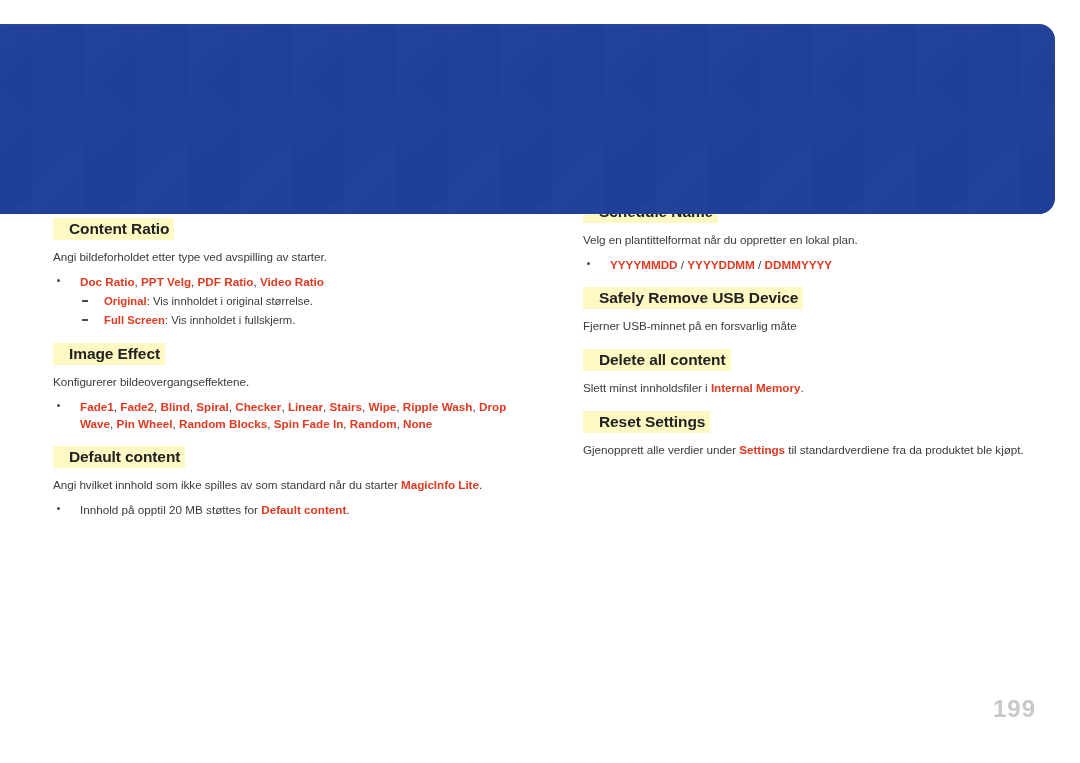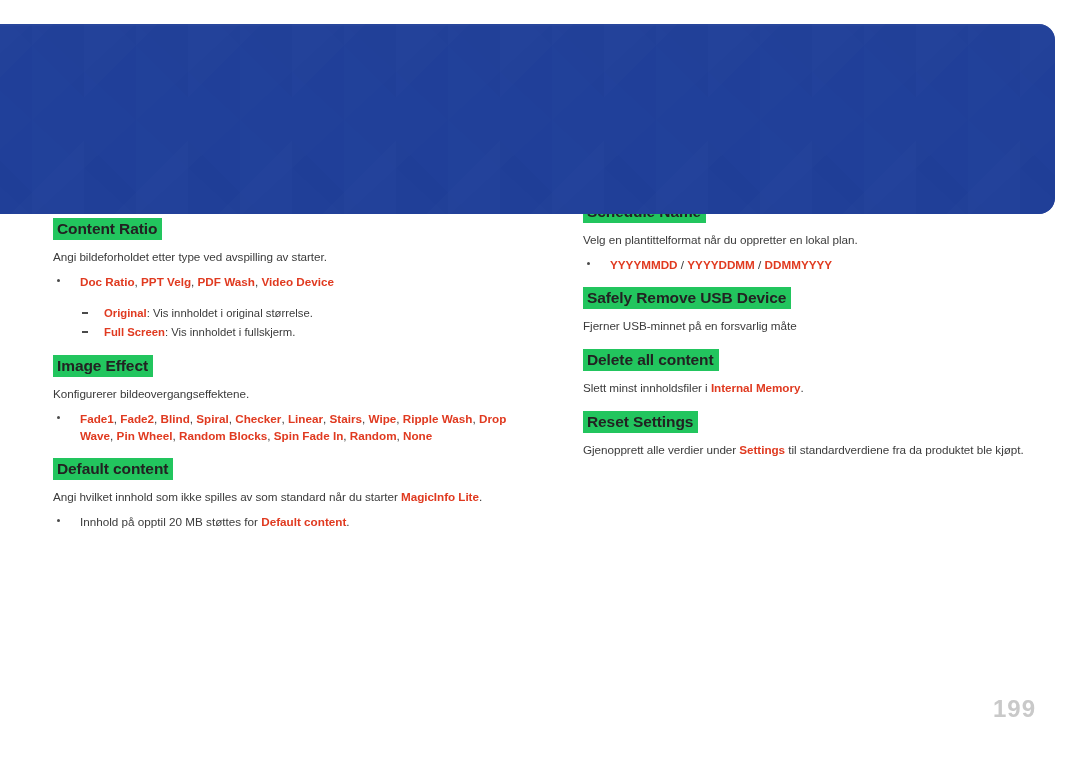--- a/index.html
+++ b/index.html
@@ -29,22 +29,22 @@
     top: 95px;
   }
   #col-left  { left: 53px;  width: 470px; }
   #col-right { left: 583px; width: 470px; }
 
   .section { margin-bottom: 14px; }
 
   h2.heading {
     display: inline-block;
     margin: 0 0 9px 0;
-    padding: 2px 5px 3px 4px;
-    background: #22c55e;
+    padding: 2px 5px 3px 16px;
+    background: #fef9c3;
     color: #222222;
     font-size: 15.5px;
     font-weight: bold;
     line-height: 1.12;
     letter-spacing: -0.1px;
   }
 
   p.desc {
     margin: 0 0 7px 0;
     font-size: 11.7px;
@@ -69,21 +69,21 @@
   ul.bullets > li > .dot {
     position: absolute;
     left: 4px;
     top: 6px;
     width: 3px;
     height: 3px;
     background: #4a4a4a;
     border-radius: 50%;
   }
   ul.subbullets {
-    margin-top: 15px;
+    margin-top: 3px;
   }
   ul.subbullets > li {
     position: relative;
     padding-left: 24px;
     margin-bottom: 3px;
     font-size: 11.3px;
     line-height: 1.45;
     color: #3b3b3b;
   }
   ul.subbullets > li > .dash {
@@ -191,21 +191,21 @@
 </head>
 <body>
 
 <div id="page">
 
   <div class="column" id="col-left">
       <div class="section"><h2 class="heading">Default content duration</h2><p class="desc">Angi hvor lenge innholdet skal spilles av.</p><ul class="bullets">
           <li><span class="dot"></span><span><span class="kw">Image Viewer Time</span><span>, </span><span class="kw">Doc viewing time</span><span>, </span><span class="kw">PPT Viewer Time</span><span>, </span><span class="kw">PDF Viewing time</span><span>, </span><span class="kw">Flash Viewing time</span></span></li>
         </ul><p class="note"><span class="noterule"></span><span>Varigheten må være minst fem sekunder.</span></p></div>
       <div class="section"><h2 class="heading">Content Ratio</h2><p class="desc">Angi bildeforholdet etter type ved avspilling av starter.</p><ul class="bullets">
-          <li><span class="dot"></span><span><span class="kw">Doc Ratio</span><span>, </span><span class="kw">PPT Velg</span><span>, </span><span class="kw">PDF Wash</span><span>, </span><span class="kw">Video Device</span></span><ul class="subbullets">
+          <li><span class="dot"></span><span><span class="kw">Doc Ratio</span><span>, </span><span class="kw">PPT Velg</span><span>, </span><span class="kw">PDF Ratio</span><span>, </span><span class="kw">Video Ratio</span></span><ul class="subbullets">
               <li><span class="dash"></span><span><span class="kw">Original</span><span>: Vis innholdet i original størrelse.</span></span></li>
               <li><span class="dash"></span><span><span class="kw">Full Screen</span><span>: Vis innholdet i fullskjerm.</span></span></li>
             </ul></li>
         </ul></div>
       <div class="section"><h2 class="heading">Image Effect</h2><p class="desc">Konfigurerer bildeovergangseffektene.</p><ul class="bullets">
           <li><span class="dot"></span><span><span class="kw">Fade1</span><span>, </span><span class="kw">Fade2</span><span>, </span><span class="kw">Blind</span><span>, </span><span class="kw">Spiral</span><span>, </span><span class="kw">Checker</span><span>, </span><span class="kw">Linear</span><span>, </span><span class="kw">Stairs</span><span>, </span><span class="kw">Wipe</span><span>, </span><span class="kw">Ripple Wash</span><span>, </span><span class="kw">Drop Wave</span><span>, </span><span class="kw">Pin Wheel</span><span>, </span><span class="kw">Random Blocks</span><span>, </span><span class="kw">Spin Fade In</span><span>, </span><span class="kw">Random</span><span>, </span><span class="kw">None</span></span></li>
         </ul></div>
       <div class="section"><h2 class="heading">Default content</h2><p class="desc"><span>Angi hvilket innhold som ikke spilles av som standard når du starter </span><span class="kw">MagicInfo Lite</span><span>.</span></p><ul class="bullets">
           <li><span class="dot"></span><span><span>Innhold på opptil 20 MB støttes for </span><span class="kw">Default content</span><span>.</span></span></li>
         </ul></div>

